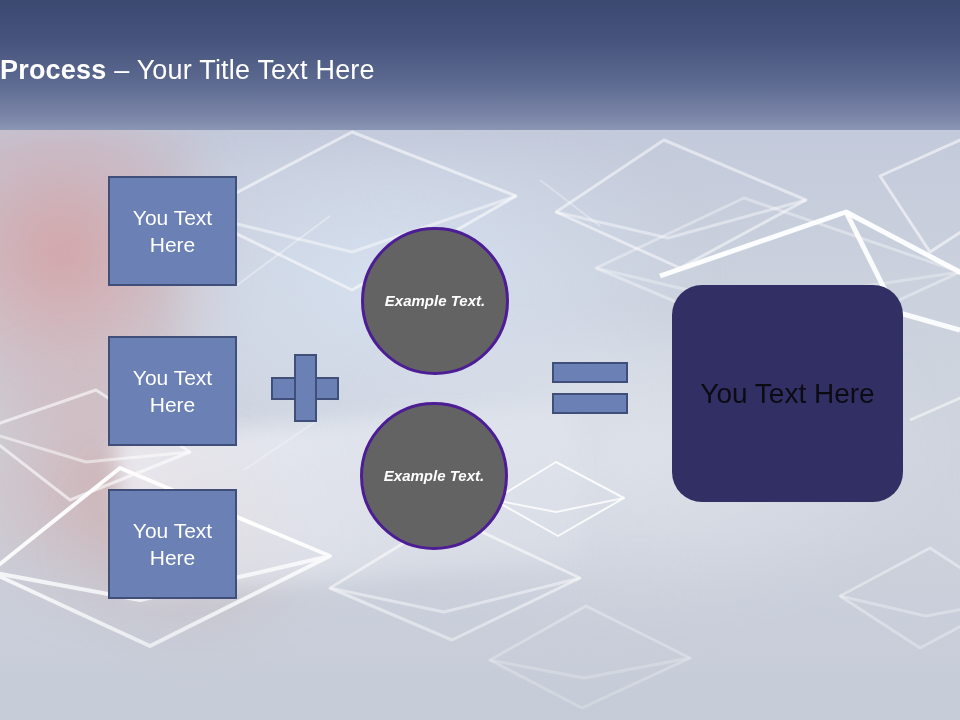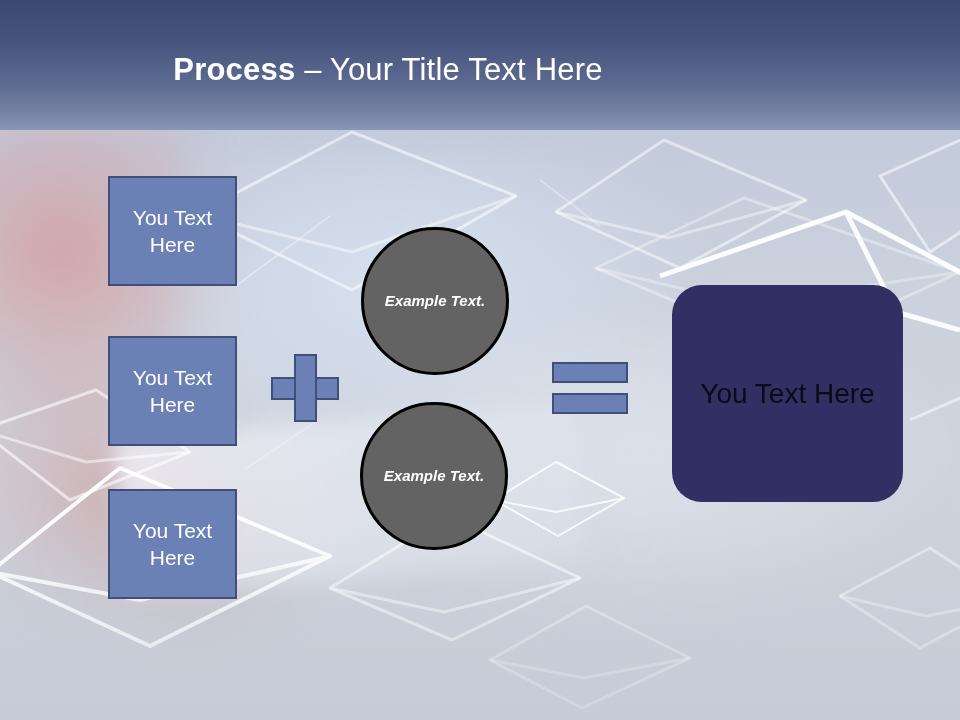--- a/index.html
+++ b/index.html
@@ -62,22 +62,22 @@
   }
   .bg-env{position:absolute;inset:0;}
 
   
   .header{
     position:absolute;left:0;top:0;width:960px;height:130px;
     background:linear-gradient(180deg,#3b4870 0%,#46537c 30%,#5b688f 62%,#7883a6 88%,#8b95b4 100%);
   }
   .header-title{
     position:absolute;left:0;top:50px;width:776px;
-    text-align:center;color:#ffffff;
-    font-size:31px;line-height:40px;letter-spacing:.2px;
+    color:#ffffff;
+    font-size:27px;line-height:40px;letter-spacing:.2px;
     white-space:nowrap;
   }
   .header-title .strong{font-weight:bold;}
   .header-title .dash{font-weight:normal;}
   .header-title .rest{font-weight:normal;}
 
   
   .box-blue{
     position:absolute;width:129px;height:110px;
     background:#6b80b5;border:2px solid #3f4f7a;
@@ -96,21 +96,21 @@
   }
   .plus .bar-h{left:0;top:23px;width:68px;height:23px;}
   .plus .bar-v{left:23px;top:0;width:23px;height:68px;}
   .plus .cover{
     position:absolute;left:25px;top:25px;width:19px;height:19px;background:#6b80b5;
   }
 
   
   .circle-gray{
     position:absolute;width:148px;height:148px;border-radius:50%;
-    background:#636363;border:3px solid #000000;box-sizing:border-box;
+    background:#636363;border:3px solid #4c1d95;box-sizing:border-box;
     display:flex;flex-direction:column;align-items:center;justify-content:center;
     color:#ffffff;font-size:15px;line-height:22px;font-weight:bold;font-style:italic;
   }
   #circle1{left:361px;top:227px;}
   #circle2{left:360px;top:402px;}
 
   
   .equals{position:absolute;left:552px;top:362px;width:76px;height:52px;}
   .equals .bar{
     position:absolute;left:0;width:76px;height:21px;

